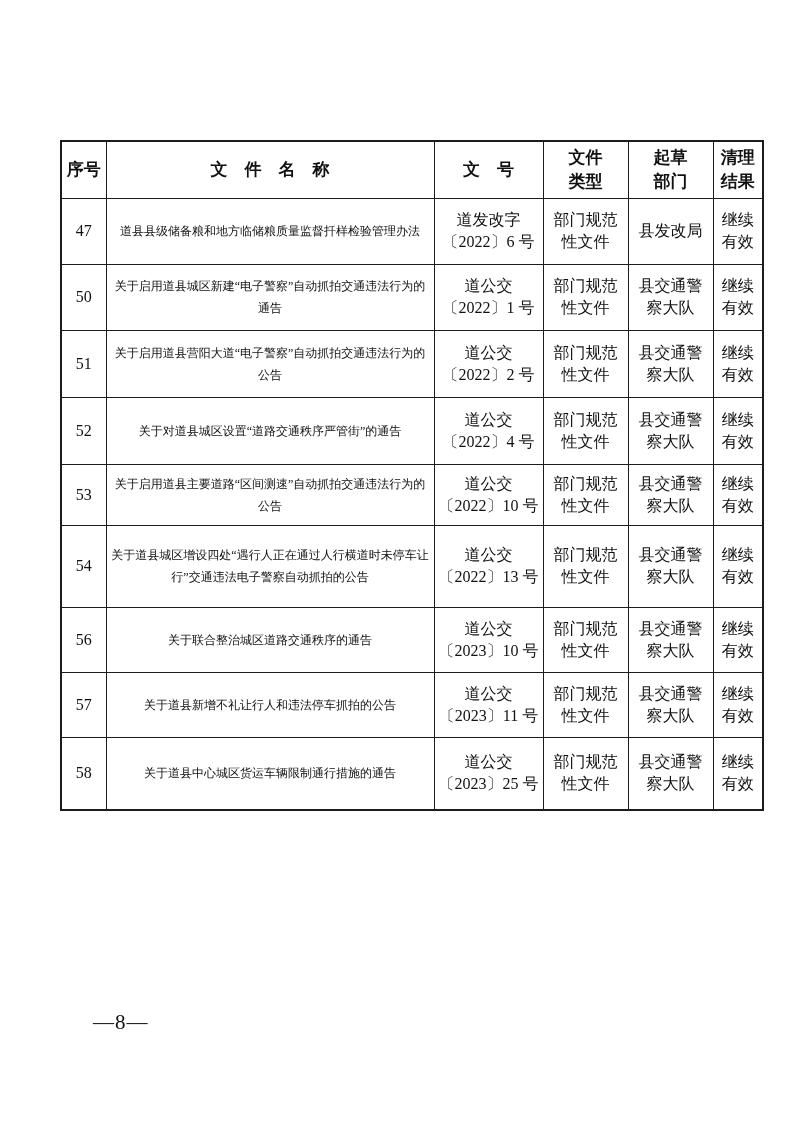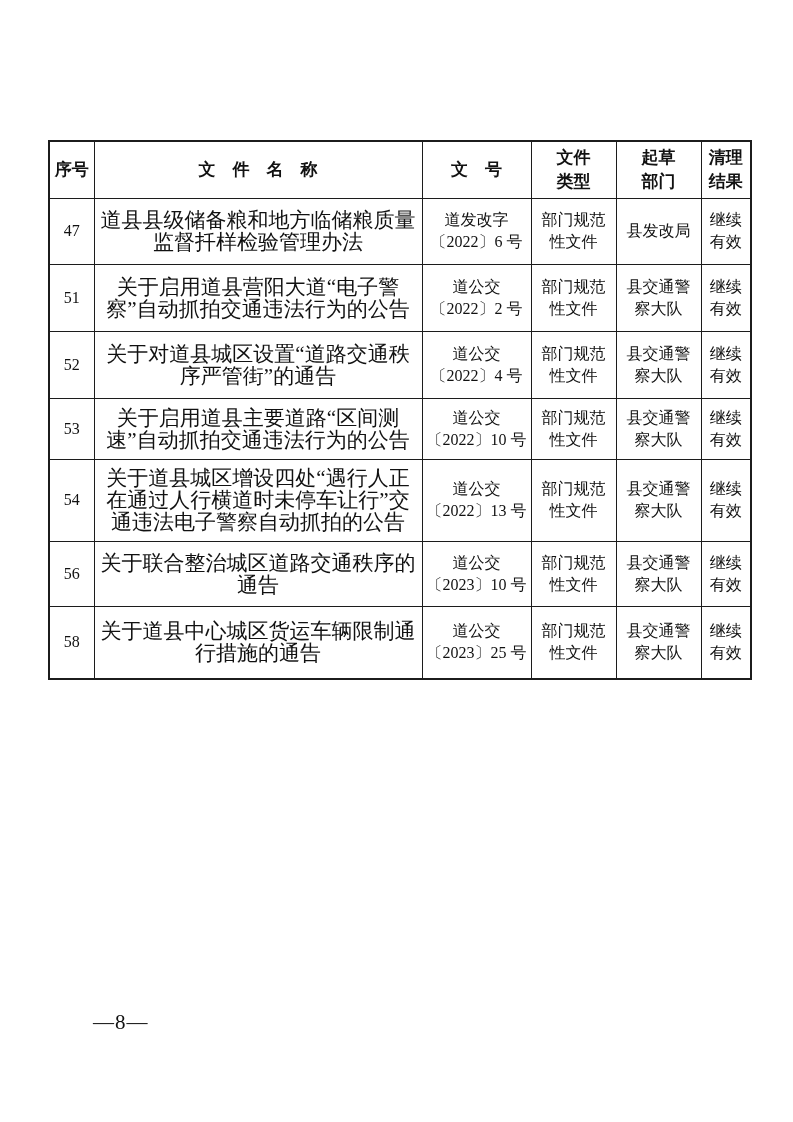--- a/index.html
+++ b/index.html
@@ -11,21 +11,21 @@
     position: relative;
     width: 793px;
     height: 1122px;
     background: #ffffff;
     color: #111111;
     font-family: "Liberation Serif", serif;
     overflow: hidden;
   }
   table.doc-table {
     position: absolute;
-    left: 48px;
+    left: 60px;
     top: 140px;
     width: 702px;
     border-collapse: collapse;
     table-layout: fixed;
     border: 2px solid #1c1c1c;
   }
   .doc-table th,
   .doc-table td {
     border: 1.5px solid #1c1c1c;
     text-align: center;
@@ -40,21 +40,21 @@
     font-family: "Liberation Sans", sans-serif;
     font-weight: bold;
     font-size: 17px;
     line-height: 24px;
     white-space: pre-line;
   }
   .doc-table td.pre {
     white-space: pre-line;
   }
   .doc-table td.name-cell {
-    font-size: 21px;
+    font-size: 12px;
   }
   .page-num {
     position: absolute;
     left: 93px;
     top: 1010px;
     font-size: 21px;
     letter-spacing: 1px;
     font-family: "Liberation Serif", serif;
     color: #111111;
   }
@@ -91,20 +91,32 @@
         <td>47</td>
         <td class="name-cell">道县县级储备粮和地方临储粮质量监督扦样检验管理办法</td>
         <td class="pre">道发改字
 〔2022〕6 号</td>
         <td class="pre">部门规范
 性文件</td>
         <td class="pre">县发改局</td>
         <td class="pre">继续
 有效</td>
       </tr>
+      <tr style="height:66px">
+        <td>50</td>
+        <td class="name-cell">关于启用道县城区新建“电子警察”自动抓拍交通违法行为的通告</td>
+        <td class="pre">道公交
+〔2022〕1 号</td>
+        <td class="pre">部门规范
+性文件</td>
+        <td class="pre">县交通警
+察大队</td>
+        <td class="pre">继续
+有效</td>
+      </tr>
       <tr style="height:67px">
         <td>51</td>
         <td class="name-cell">关于启用道县营阳大道“电子警察”自动抓拍交通违法行为的公告</td>
         <td class="pre">道公交
 〔2022〕2 号</td>
         <td class="pre">部门规范
 性文件</td>
         <td class="pre">县交通警
 察大队</td>
         <td class="pre">继续
@@ -151,20 +163,32 @@
         <td class="name-cell">关于联合整治城区道路交通秩序的通告</td>
         <td class="pre">道公交
 〔2023〕10 号</td>
         <td class="pre">部门规范
 性文件</td>
         <td class="pre">县交通警
 察大队</td>
         <td class="pre">继续
 有效</td>
       </tr>
+      <tr style="height:65px">
+        <td>57</td>
+        <td class="name-cell">关于道县新增不礼让行人和违法停车抓拍的公告</td>
+        <td class="pre">道公交
+〔2023〕11 号</td>
+        <td class="pre">部门规范
+性文件</td>
+        <td class="pre">县交通警
+察大队</td>
+        <td class="pre">继续
+有效</td>
+      </tr>
       <tr style="height:73px">
         <td>58</td>
         <td class="name-cell">关于道县中心城区货运车辆限制通行措施的通告</td>
         <td class="pre">道公交
 〔2023〕25 号</td>
         <td class="pre">部门规范
 性文件</td>
         <td class="pre">县交通警
 察大队</td>
         <td class="pre">继续

